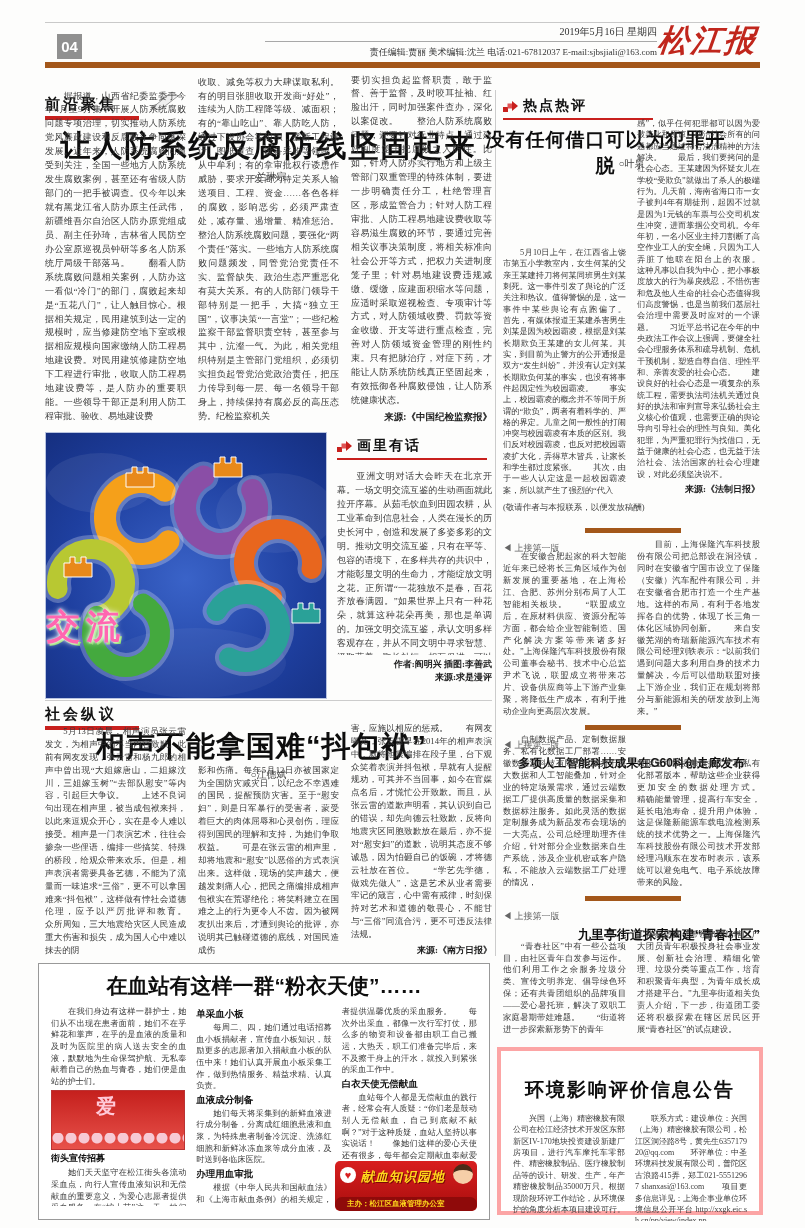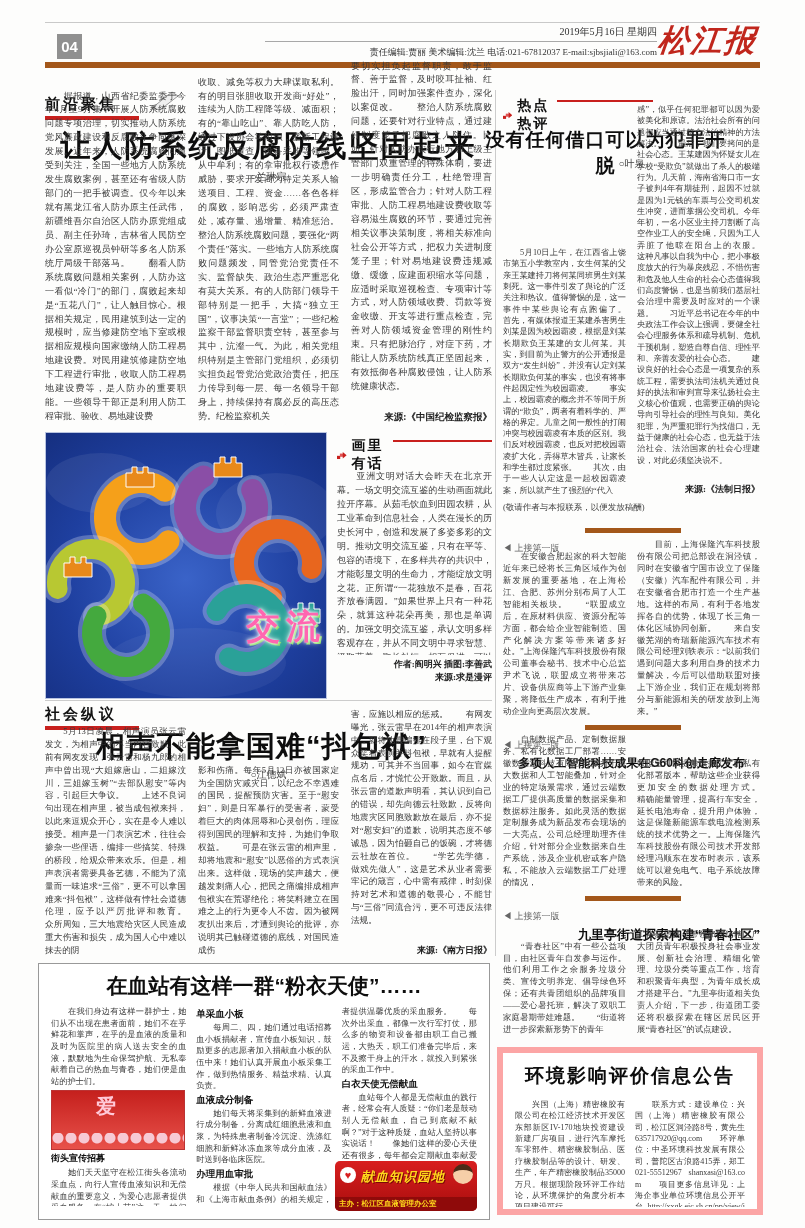--- a/index.html
+++ b/index.html
@@ -4,48 +4,48 @@
 <style>
   html,body{margin:0;padding:0;background:#ffffff;}
   #canvas{position:relative;width:805px;height:1228px;background:#fdfdfc;overflow:hidden;
           font-family:"Liberation Serif","DejaVu Serif",serif;color:#2b2b2b;}
   .abs{position:absolute;}
   .center{text-align:center;}
   .right{text-align:right;}
   .cols{display:flex;align-items:flex-end;}
   .col{flex:1;text-align:justify;overflow:hidden;}
   .body-txt{line-height:1.55;color:#3a3a3a;word-break:break-all;}
-  .src{font-weight:bold;color:#222;text-align:right;margin-top:17px;}
+  .src{font-weight:bold;color:#222;text-align:right;margin-top:3px;}
   
   .topline{left:45px;top:22px;width:715px;height:1px;background:#c9c9c9;}
   .pagebox{left:57px;top:34px;width:25px;height:25px;background:#909090;color:#fff;
            font:bold 15px "Liberation Sans",sans-serif;display:flex;align-items:center;justify-content:center;}
   .pagetitle{left:92px;top:32px;font:bold 25px "Liberation Sans",sans-serif;color:#1c1c1c;letter-spacing:6px;}
   .h-date{left:420px;top:25px;width:237px;font-size:10px;color:#333;text-align:right;}
   .h-line{left:265px;top:41px;width:392px;height:1px;background:#a8a8a8;}
   .h-editors{left:265px;top:46px;width:392px;font-size:9px;color:#333;text-align:right;}
   .masthead{left:658px;top:20px;width:105px;font:bold italic 31px "Liberation Serif",serif;
             color:#c0261c;letter-spacing:2px;transform:skewX(-6deg);}
   .rule{left:45px;top:62px;width:715px;height:6px;background:#a3571a;}
   .vdiv{left:495px;top:90px;width:1px;height:866px;background:#cccccc;}
   
   .label-a .txt{font:bold 15px "Liberation Sans",sans-serif;color:#111;letter-spacing:3px;}
   .label-a .bar{height:4px;background:#c8201d;margin-top:2px;}
-  .label-b{display:flex;flex-direction:row;}
+  .label-b{display:flex;flex-direction:column;}
   .label-b .row{display:flex;align-items:center;gap:5px;}
   .label-b .txt{font:bold 14px "Liberation Sans",sans-serif;color:#111;letter-spacing:2px;}
   .label-b .bar{height:2px;background:#c8201d;margin-top:3px;}
   
   .headline{font-family:"Liberation Sans","DejaVu Sans",sans-serif;font-weight:bold;color:#0d0d0d;}
   .author{font-size:10px;color:#444;}
   .tagline{font-size:9px;color:#666;font-family:"Liberation Sans",sans-serif;}
   .odiv{width:96px;height:5px;background:#a3571a;}
   
   .pic-box{left:45px;top:432px;width:280px;height:265px;overflow:hidden;border:1px solid #b9c4e0;}
-  .pic-center-text{position:absolute;left:0;right:0;bottom:48px;text-align:right;
+  .pic-center-text{position:absolute;left:0;right:0;bottom:48px;text-align:left;
        font:bold 34px "Liberation Sans",sans-serif;color:#ff66b0;letter-spacing:6px;
        text-shadow:0 0 3px #fff,0 0 6px #ffffff,2px 2px 0 #7ed957;}
   
   .blood-box{left:38px;top:963px;width:452px;height:257px;border:1px solid #999;background:#fff;
              box-sizing:border-box;padding:6px 12px;}
   .blood-title{font:bold 21px "Liberation Sans",sans-serif;color:#0d0d0d;text-align:center;margin-top:2px;}
   .blood-cols{display:flex;gap:10px;margin-top:6px;height:200px;}
   .blood-col{flex:1;overflow:hidden;font-size:8.2px;line-height:1.42;text-align:justify;word-break:break-all;color:#3a3a3a;}
   .sub-head{font:bold 9.5px "Liberation Sans",sans-serif;color:#111;margin:2px 0 1px 0;}
   .photo{width:132px;height:58px;margin:3px 0 2px 0;background:linear-gradient(#c5201d,#e8514a);
@@ -53,28 +53,28 @@
   .photo-love{position:absolute;left:44px;top:2px;font:bold 20px "Liberation Serif",serif;color:#ffc9d8;}
   .crowd{position:absolute;left:0;right:0;bottom:0;height:16px;
          background:radial-gradient(circle at 6px 5px,#f7c9d4 5px,rgba(0,0,0,0) 6px);
          background-size:13px 16px;background-repeat:repeat-x;}
   .photo-caption{font:bold 9px "Liberation Sans",sans-serif;color:#111;margin:1px 0 2px 0;}
   .ad{position:absolute;right:12px;bottom:8px;width:142px;height:50px;border-radius:5px;
       background:linear-gradient(#d81f1f,#a90d0d);overflow:hidden;}
   .ad-title{margin:7px 0 0 26px;font:bold italic 13px "Liberation Sans",sans-serif;color:#ffd91c;
             text-shadow:1px 1px 0 #7a0808;letter-spacing:1px;}
   .ad-host{position:absolute;left:0;right:0;bottom:0;background:#8f0a0a;color:#ffd91c;
-           font:bold 7.5px "Liberation Sans",sans-serif;padding:2px 4px 2px 4px;}
+           font:bold 7.5px "Liberation Sans",sans-serif;padding:2px 4px 2px 12px;border-radius:7px;}
   .ad-logo{position:absolute;left:5px;top:6px;width:16px;height:16px;border-radius:50%;
            background:#fff;color:#d81f1f;font-size:11px;text-align:center;line-height:16px;}
   .ad-face{position:absolute;right:4px;top:3px;width:20px;height:20px;border-radius:50%;
            background:#f6cfa8;border-top:6px solid #4a2c18;box-sizing:border-box;}
   
-  .notice-box{left:497px;top:1047px;width:266px;height:168px;border:6px solid #fca5a5;background:#fff;
-              box-sizing:border-box;padding:4px 12px;}
+  .notice-box{left:497px;top:1047px;width:266px;height:168px;border:4px solid #fca5a5;background:#fff;
+              box-sizing:border-box;padding:20px 12px;}
   .notice-title{font:bold 19px "Liberation Sans",sans-serif;color:#0d0d0d;text-align:center;margin-top:6px;letter-spacing:2px;}
   .notice-cols{display:flex;gap:10px;margin-top:10px;height:108px;}
   .notice-col{flex:1;overflow:hidden;font-size:8px;line-height:1.42;text-align:justify;word-break:break-all;color:#3a3a3a;}
   .hline{height:1px;background:#cccccc;}
   .note-small{font-size:8.5px;color:#444;}
 </style>
 </head>
 <body>
 
 <div id="canvas">

